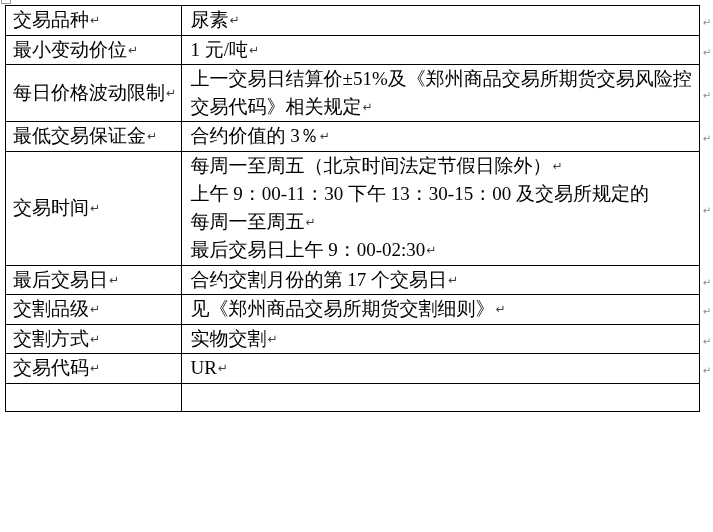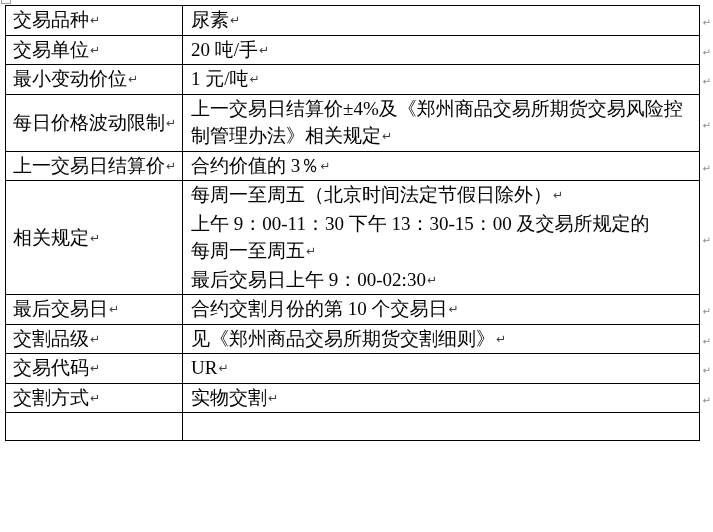--- a/index.html
+++ b/index.html
@@ -85,33 +85,20 @@
       </div>
     </td>
     <td class="c2">
             <div class="vline"><span class="txt">尿素</span><span class="pmark">↵</span></div>
           </td>
     <td class="c3">
       <span class="endmark">↵</span>
     </td>
   </tr>
 
-  <tr>
-    <td class="c1">
-      <div class="lblline">
-        <span class="txt">交易单位</span><span class="pmark">↵</span>
-      </div>
-    </td>
-    <td class="c2">
-            <div class="vline"><span class="txt">20 吨/手</span><span class="pmark">↵</span></div>
-          </td>
-    <td class="c3">
-      <span class="endmark">↵</span>
-    </td>
-  </tr>
 
 
   <tr>
     <td class="c1">
       <div class="lblline">
         <span class="txt">最小变动价位</span><span class="pmark">↵</span>
       </div>
     </td>
     <td class="c2">
             <div class="vline"><span class="txt">1 元/吨</span><span class="pmark">↵</span></div>
@@ -121,68 +108,68 @@
     </td>
   </tr>
 
   <tr>
     <td class="c1">
       <div class="lblline">
         <span class="txt">每日价格波动限制</span><span class="pmark">↵</span>
       </div>
     </td>
     <td class="c2">
-            <div class="vline"><span class="txt">上一交易日结算价±4%及《郑州商品交易所期货交易风险控</span></div>
-            <div class="vline"><span class="txt">制管理办法》相关规定</span><span class="pmark">↵</span></div>
-          </td>
-    <td class="c3">
-      <span class="endmark">↵</span>
-    </td>
-  </tr>
-
-  <tr>
-    <td class="c1">
-      <div class="lblline">
-        <span class="txt">上一交易日结算价</span><span class="pmark">↵</span>
+            <div class="vline"><span class="txt">上一交易日结算价±51%及《郑州商品交易所期货交易风险控</span></div>
+            <div class="vline"><span class="txt">交易代码》相关规定</span><span class="pmark">↵</span></div>
+          </td>
+    <td class="c3">
+      <span class="endmark">↵</span>
+    </td>
+  </tr>
+
+  <tr>
+    <td class="c1">
+      <div class="lblline">
+        <span class="txt">最低交易保证金</span><span class="pmark">↵</span>
       </div>
     </td>
     <td class="c2">
             <div class="vline"><span class="txt">合约价值的 3％</span><span class="pmark">↵</span></div>
           </td>
     <td class="c3">
       <span class="endmark">↵</span>
     </td>
   </tr>
 
 
   <tr>
     <td class="c1">
       <div class="lblline">
-        <span class="txt">相关规定</span><span class="pmark">↵</span>
+        <span class="txt">交易时间</span><span class="pmark">↵</span>
       </div>
     </td>
     <td class="c2">
             <div class="vline"><span class="txt">每周一至周五（北京时间法定节假日除外）</span><span class="pmark">↵</span></div>
             <div class="vline"><span class="txt">上午 9：00-11：30 下午 13：30-15：00 及交易所规定的</span></div>
             <div class="vline"><span class="txt">每周一至周五</span><span class="pmark">↵</span></div>
             <div class="vline"><span class="txt">最后交易日上午 9：00-02:30</span><span class="pmark">↵</span></div>
           </td>
     <td class="c3">
       <span class="endmark">↵</span>
     </td>
   </tr>
 
   <tr>
     <td class="c1">
       <div class="lblline">
         <span class="txt">最后交易日</span><span class="pmark">↵</span>
       </div>
     </td>
     <td class="c2">
-            <div class="vline"><span class="txt">合约交割月份的第 10 个交易日</span><span class="pmark">↵</span></div>
+            <div class="vline"><span class="txt">合约交割月份的第 17 个交易日</span><span class="pmark">↵</span></div>
           </td>
     <td class="c3">
       <span class="endmark">↵</span>
     </td>
   </tr>
 
 
   <tr>
     <td class="c1">
       <div class="lblline">
@@ -194,39 +181,39 @@
           </td>
     <td class="c3">
       <span class="endmark">↵</span>
     </td>
   </tr>
 
 
   <tr>
     <td class="c1">
       <div class="lblline">
+        <span class="txt">交割方式</span><span class="pmark">↵</span>
+      </div>
+    </td>
+    <td class="c2">
+            <div class="vline"><span class="txt">实物交割</span><span class="pmark">↵</span></div>
+          </td>
+    <td class="c3">
+      <span class="endmark">↵</span>
+    </td>
+  </tr>
+
+  <tr>
+    <td class="c1">
+      <div class="lblline">
         <span class="txt">交易代码</span><span class="pmark">↵</span>
       </div>
     </td>
     <td class="c2">
             <div class="vline"><span class="txt">UR</span><span class="pmark">↵</span></div>
-          </td>
-    <td class="c3">
-      <span class="endmark">↵</span>
-    </td>
-  </tr>
-
-  <tr>
-    <td class="c1">
-      <div class="lblline">
-        <span class="txt">交割方式</span><span class="pmark">↵</span>
-      </div>
-    </td>
-    <td class="c2">
-            <div class="vline"><span class="txt">实物交割</span><span class="pmark">↵</span></div>
           </td>
     <td class="c3">
       <span class="endmark">↵</span>
     </td>
   </tr>
 
   <tr>
     <td class="c1">
       <div class="lblline">
         

